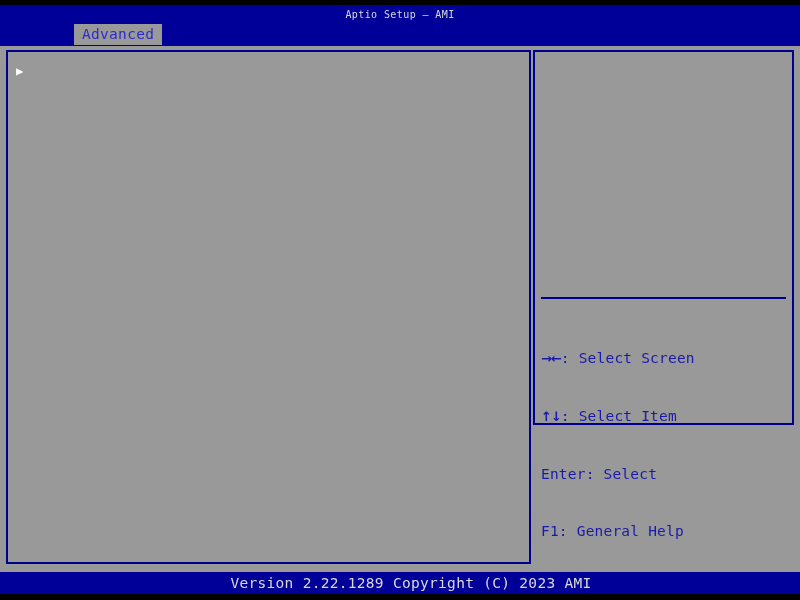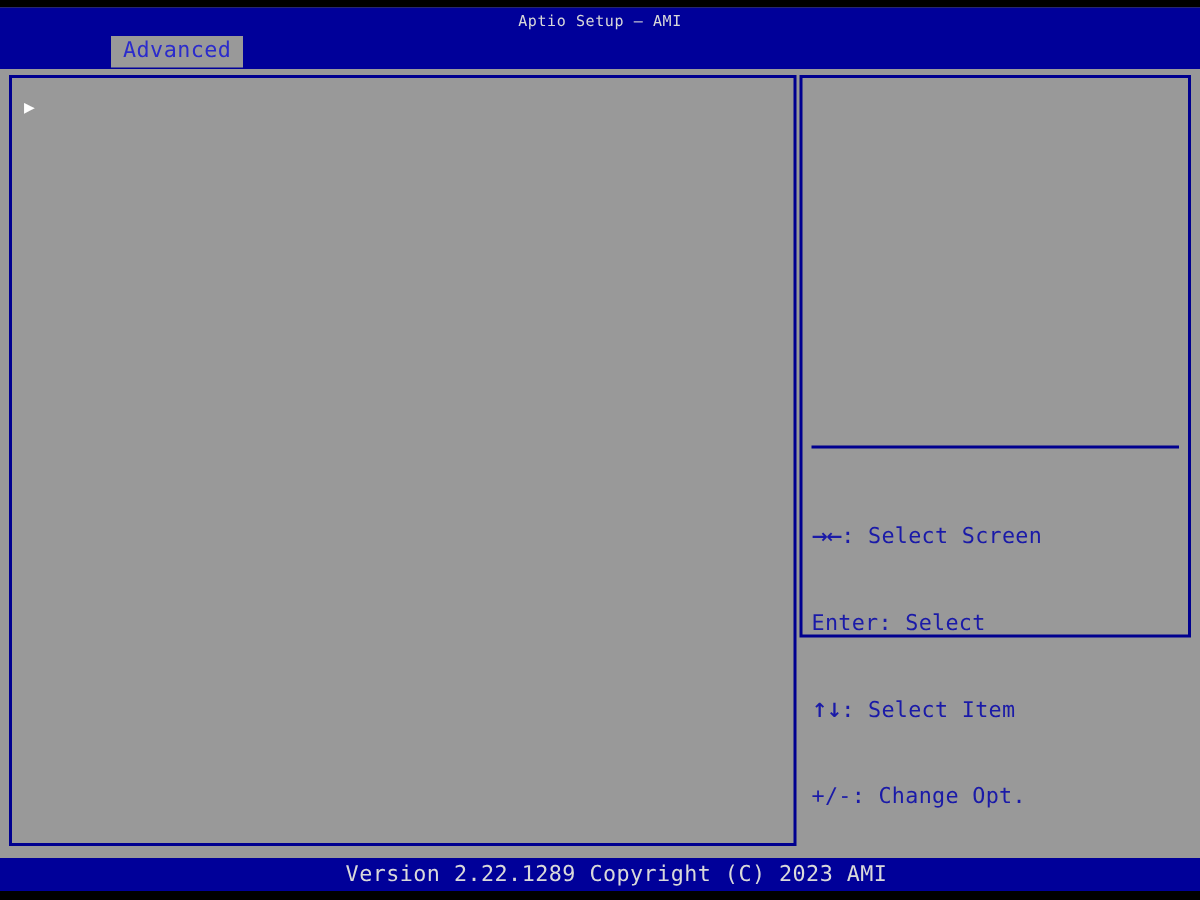--- a/index.html
+++ b/index.html
@@ -208,23 +208,22 @@
   </div>
 
   <div class="panel" id="right-panel">
 
     <div class="help-text"></div>
 
     <div class="help-divider"></div>
 
     <div class="keylist">
       <div class="key-row"><span class="key-glyph">→←</span><span>: Select Screen</span></div>
+      <div class="key-row"><span class="key-glyph">↑↓</span><span>: Select Item</span></div>
       <div class="key-row"><span>Enter: Select</span></div>
-      <div class="key-row"><span class="key-glyph">↑↓</span><span>: Select Item</span></div>
-      <div class="key-row"><span>+/-: Change Opt.</span></div>
       <div class="key-row"><span>F1: General Help</span></div>
       
       
       
       
       
       
     </div>
 
   </div>

